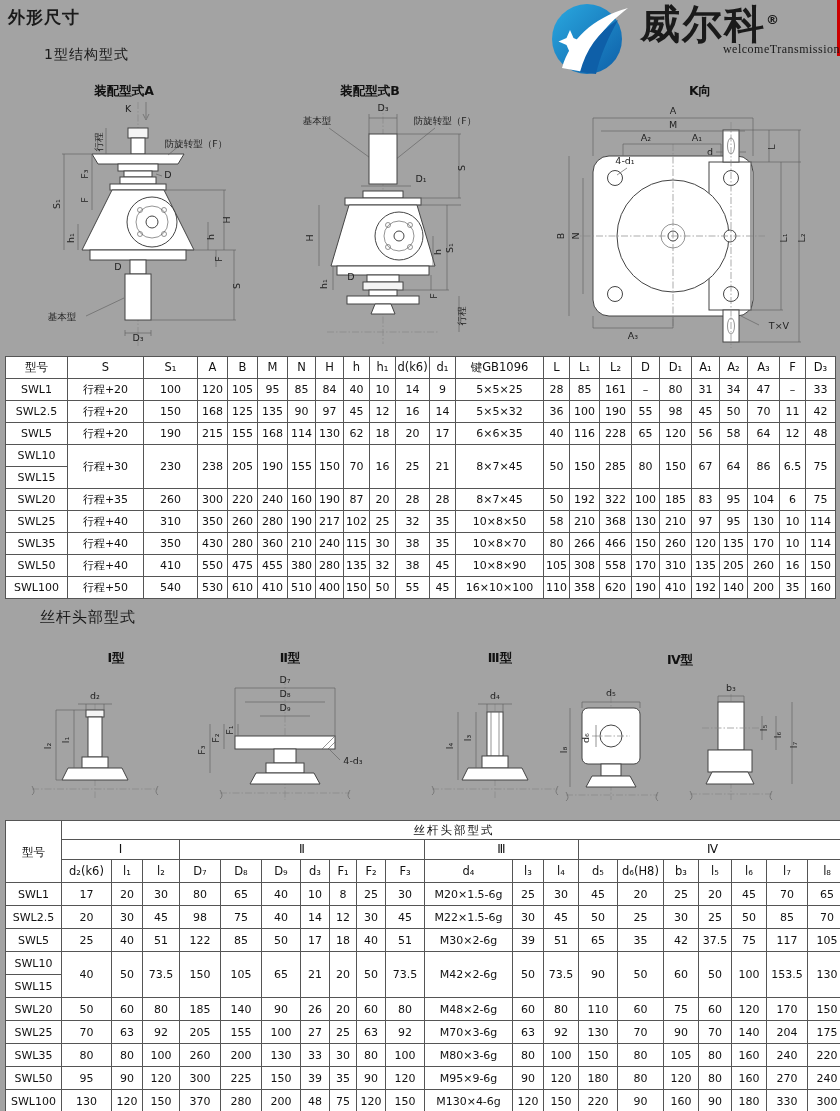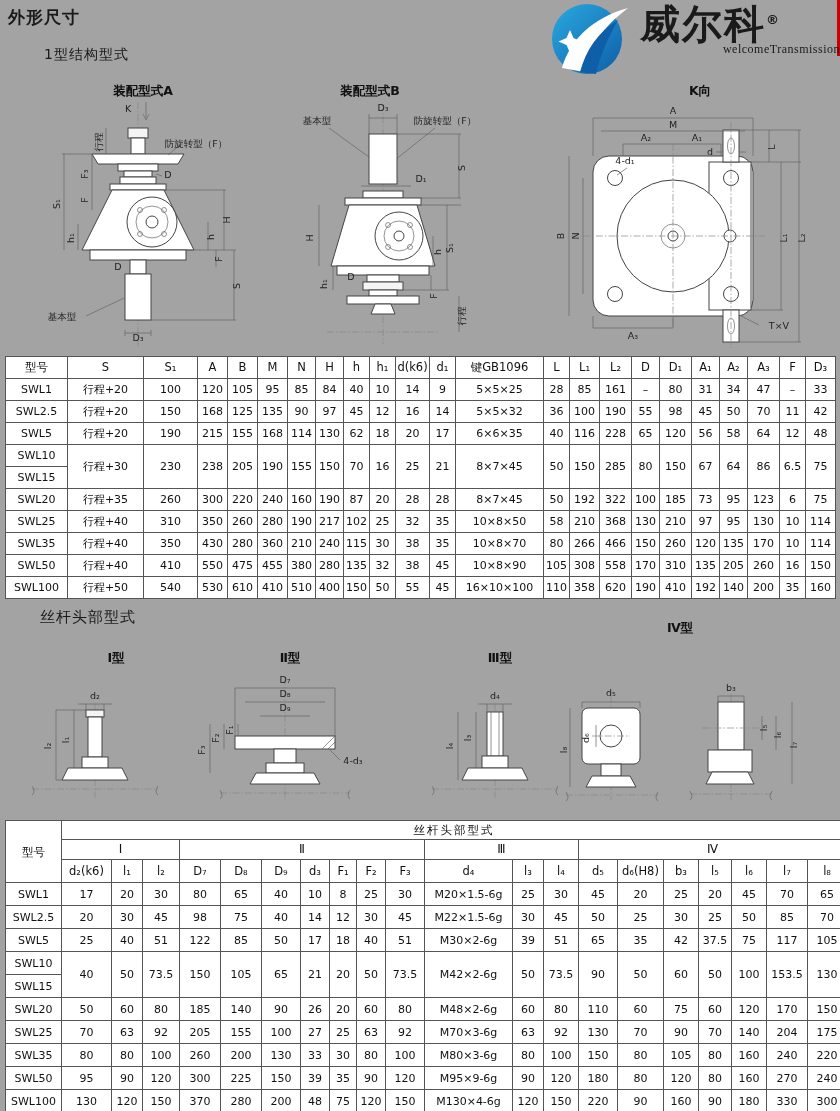--- a/index.html
+++ b/index.html
@@ -56,21 +56,21 @@
       <path d="M22,66 C30,38 52,16 88,6 C62,26 50,44 44,70 Z" fill="#fff"></path>
       <path d="M40,70 C46,48 58,30 78,18 C68,36 60,54 56,72 Z" fill="#0e5fa8"></path>
       <path d="M30,28 l3.5,8 8,3.5 -8,3.5 -3.5,8 -3.5,-8 -8,-3.5 8,-3.5 Z" fill="#fff"></path>
     </svg>
     <div class="logo-text">
       <div class="brand"><span>威尔科</span><sup>®</sup></div>
       <div class="tagline">welcomeTransmission</div>
     </div>
   </div>
 
-  <div class="abs cap" style="left:68px;top:83px;width:150px;">装配型式A</div>
+  <div class="abs cap" style="left:49px;top:83px;width:150px;">装配型式A</div>
   <div class="abs cap" style="left:295px;top:83px;width:150px;">装配型式B</div>
   <div class="abs cap" style="left:640px;top:83px;width:120px;">K向</div>
 
   <svg style="left:28px;top:98px;" width="220" height="252" viewBox="0 0 220 252">
     <line class="cl" x1="110" y1="4" x2="110" y2="248"></line>
     <line class="dm" x1="118" y1="4" x2="118" y2="20"></line>
     <path class="dm" d="M115,16 L118,22 L121,16"></path>
     <rect class="fl" x="100" y="30" width="20" height="10"></rect>
     <rect class="fw" x="103" y="40" width="14" height="16"></rect>
     <polygon class="fw" points="64,56 156,56 150,66 70,66"></polygon>
@@ -407,23 +407,23 @@
           <td>87</td>
           <td>20</td>
           <td>28</td>
           <td>28</td>
           <td>8×7×45</td>
           <td>50</td>
           <td>192</td>
           <td>322</td>
           <td>100</td>
           <td>185</td>
-          <td>73</td>
+          <td>83</td>
           <td>95</td>
-          <td>123</td>
+          <td>104</td>
           <td>6</td>
           <td>75</td>
         </tr>
         <tr>
           <td class="model">SWL25</td>
           <td>行程+40</td>
           <td>310</td>
           <td>350</td>
           <td>260</td>
           <td>280</td>
@@ -521,21 +521,21 @@
           <td>160</td>
         </tr>
       </tbody>
   </table>
 
   <div class="abs sec-title" style="left:40px;top:608px;font-size:15px;">丝杆头部型式</div>
 
   <div class="abs cap" style="left:46px;top:650px;width:140px;">Ⅰ型</div>
   <div class="abs cap" style="left:200px;top:650px;width:180px;">Ⅱ型</div>
   <div class="abs cap" style="left:430px;top:650px;width:140px;">Ⅲ型</div>
-  <div class="abs cap" style="left:600px;top:620px;width:160px;">Ⅳ型</div>
+  <div class="abs cap" style="left:600px;top:652px;width:160px;">Ⅳ型</div>
 
   <svg style="left:20px;top:668px;" width="150" height="142" viewBox="0 0 150 142">
     <line class="cl" x1="75" y1="36" x2="75" y2="130"></line>
     <rect class="fl" x="66" y="42" width="18" height="7"></rect>
     <rect class="fw" x="68" y="49" width="14" height="40"></rect>
     <rect class="fw" x="62" y="89" width="26" height="11"></rect>
     <polygon class="fw" points="48,100 102,100 108,112 42,112"></polygon>
     <line class="cl" x1="12" y1="121" x2="138" y2="121"></line>
     <path class="dm" d="M12,118 q4,6 0,9"></path>
       <path class="dm" d="M138,118 q-4,6 0,9"></path>

